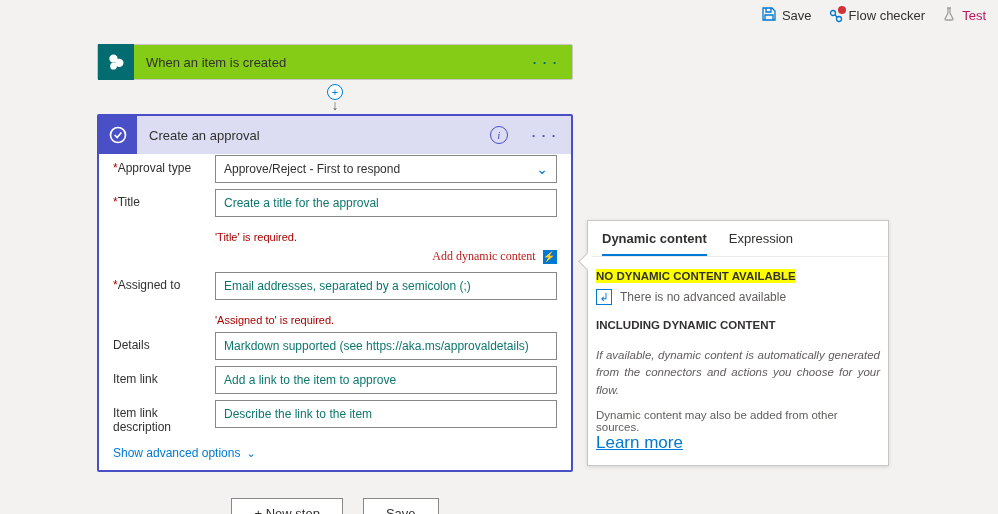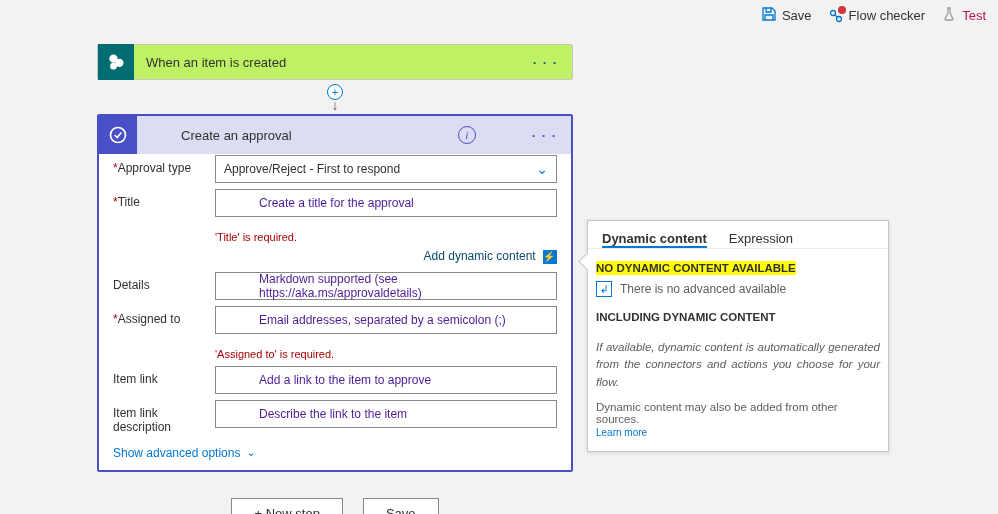--- a/index.html
+++ b/index.html
@@ -8,70 +8,70 @@
 .toolbar { position: absolute; top: 6px; right: 12px; display: flex; gap: 16px; align-items: center; }
 .tool { display: flex; align-items: center; gap: 5px; cursor: pointer; color: #323130; }
 .tool.disabled { color: #be185d; cursor: default; }
 .tool svg { width: 16px; height: 16px; }
 .badge-dot { width: 8px; height: 8px; background: #d13438; border-radius: 50%; position: absolute; top: -2px; right: -2px; }
 .icon-wrap { position: relative; display: inline-flex; }
 
 .canvas { position: absolute; left: 97px; top: 44px; width: 476px; }
 
 .card { border: 1px solid #c8c6c4; background: #fff; border-radius: 2px; }
-.trigger-card { height: 36px; display: flex; align-items: center; background: #bef264; }
+.trigger-card { height: 36px; display: flex; align-items: center; background: #84cc16; }
 .trigger-icon { width: 36px; height: 36px; background: #036c70; display: flex; align-items: center; justify-content: center; }
 .trigger-icon svg { width: 20px; height: 20px; fill: #fff; }
 .card-title { flex: 1; padding-left: 12px; font-size: 13px; }
 .card-more { padding: 0 14px; color: #036c70; cursor: pointer; font-weight: bold; letter-spacing: 1px; }
 
 .connector { display: flex; flex-direction: column; align-items: center; padding: 4px 0 2px; }
 .add-circle { width: 16px; height: 16px; border: 1px solid #0078d4; border-radius: 50%; display: flex; align-items: center; justify-content: center; color: #0078d4; font-size: 11px; background: #fff; cursor: pointer; }
 .arrow-down { color: #605e5c; font-size: 14px; line-height: 1; margin-top: -2px; }
 
 .action-card { border: 2px solid #484fc7; }
-.action-header { height: 38px; background: #dcdcf2; display: flex; align-items: center; gap: 32px; }
+.action-header { height: 38px; background: #dcdcf2; display: flex; align-items: center; }
 .action-icon { width: 38px; height: 38px; background: #484fc7; display: flex; align-items: center; justify-content: center; }
 .action-icon svg { width: 20px; height: 20px; stroke: #fff; fill: none; stroke-width: 2; }
 .action-title { flex: 1; padding-left: 12px; }
 .info-icon { width: 18px; height: 18px; border: 1px solid #484fc7; border-radius: 50%; display: flex; align-items: center; justify-content: center; color: #484fc7; font-size: 11px; font-style: italic; font-family: Georgia, serif; margin-right: 10px; cursor: pointer; }
 .action-more { padding: 0 14px; color: #484fc7; cursor: pointer; font-weight: bold; letter-spacing: 1px; }
 
 .form-body { padding: 1px 14px 10px; }
 .form-row { display: flex; align-items: flex-start; margin-bottom: 6px; }
 .form-label { width: 102px; font-size: 12px; padding-top: 6px; }
 .form-label .req { color: #a80000; }
 .form-field { flex: 1; }
 .input-box { width: 100%; height: 28px; border: 1px solid #8a8886; background: #fff; padding: 0 8px; display: flex; align-items: center; font-size: 12px; }
 .input-box.select { justify-content: space-between; cursor: pointer; gap: 7px; }
-.placeholder { color: #4c1d95; margin-left: 35px; }
+.placeholder { color: #0f766e; }
 .chevron { color: #0078d4; font-size: 14px; }
 .error-msg { color: #a80000; font-size: 11px; margin-top: 14px; }
 .dyn-link-row { text-align: right; font-size: 12px; margin: 6px 0 8px; }
-.dyn-link { color: #0c4a6e; cursor: pointer; }
+.dyn-link { color: #b91c1c; cursor: pointer; font-family: Liberation Serif, serif; }
 .dyn-badge { display: inline-flex; width: 14px; height: 14px; background: #0078d4; color: #fff; align-items: center; justify-content: center; font-size: 10px; margin-left: 4px; vertical-align: middle; }
 .adv-link { color: #0078d4; font-size: 12px; cursor: pointer; display: inline-flex; align-items: center; gap: 6px; margin-top: 6px; }
 .adv-link .chev { font-size: 11px; }
 
 .footer-btns { display: flex; gap: 20px; justify-content: center; margin-top: 26px; }
 .footer-btns .btn { border: 1px solid #8a8886; background: #fff; padding: 7px 22px; cursor: pointer; font-size: 13px; }
 
 .flyout { position: absolute; left: 587px; top: 220px; width: 302px; background: #fff; border: 1px solid #c8c6c4; box-shadow: 0 1px 4px rgba(0,0,0,.12); }
 .flyout::before { content: ""; position: absolute; left: -7px; top: 34px; width: 12px; height: 12px; background: #fff; border-left: 1px solid #c8c6c4; border-bottom: 1px solid #c8c6c4; transform: rotate(45deg); }
 .fly-tabs { display: flex; border-bottom: 1px solid #edebe9; padding: 10px 14px 0; gap: 22px; }
-.fly-tab { font-size: 13px; cursor: pointer; border-bottom: 2px solid transparent; }
+.fly-tab { padding-bottom: 8px; font-size: 13px; cursor: pointer; border-bottom: 2px solid transparent; }
 .fly-tab.active { font-weight: 600; border-bottom-color: #0078d4; }
 .fly-body { padding: 12px 8px; font-size: 12px; }
 .hilite { background: #ffff00; font-weight: 600; font-size: 11.5px; padding: 1px 0; display: inline-block; }
 .no-content-row { display: flex; align-items: center; gap: 8px; margin: 6px 0 14px; color: #605e5c; }
 .sq-icon { width: 16px; height: 16px; border: 1px solid #0078d4; display: flex; align-items: center; justify-content: center; color: #0078d4; font-size: 11px; line-height: 1; }
 .fly-heading { font-weight: 600; font-size: 11.5px; margin-bottom: 16px; }
 .fly-text { color: #605e5c; font-size: 11.5px; line-height: 1.5; text-align: justify; font-style: italic; }
 .fly-text2 { color: #605e5c; font-size: 11.5px; margin-top: 10px; }
-.learn { color: #0078d4; cursor: pointer; font-size: 10px; }
+.learn { color: #0078d4; text-decoration: underline; cursor: pointer; font-size: 17px; }
 </style>
 </head>
 <body>
 
 <div class="toolbar">
   <div class="tool">
     <span><svg viewBox="0 0 16 16">
           <path fill="none" stroke="#0078d4" stroke-width="1.3" d="M2 2h9l3 3v9H2z M5 2v4h5V2 M4 14v-5h8v5"></path>
         </svg></span>
     <span>Save</span>
@@ -150,36 +150,36 @@
           <div class="error-msg">'Title' is required.</div>
         </div>
       </div>
 
       <div class="dyn-link-row">
         <span class="dyn-link">Add dynamic content</span>
         <span class="dyn-badge">⚡</span>
       </div>
 
       <div class="form-row">
+        <div class="form-label"><span class="req">*</span><span>Assigned to</span></div>
+        <div class="form-field">
+          <div class="input-box">
+              <span class="placeholder">Email addresses, separated by a semicolon (;)</span>
+            </div>
+          <div class="error-msg">'Assigned to' is required.</div>
+        </div>
+      </div>
+
+      <div class="form-row">
         <div class="form-label">Details</div>
         <div class="form-field">
             <div class="input-box">
               <span class="placeholder">Markdown supported (see https://aka.ms/approvaldetails)</span>
             </div>
           </div>
-      </div>
-
-      <div class="form-row">
-        <div class="form-label"><span class="req">*</span><span>Assigned to</span></div>
-        <div class="form-field">
-          <div class="input-box">
-              <span class="placeholder">Email addresses, separated by a semicolon (;)</span>
-            </div>
-          <div class="error-msg">'Assigned to' is required.</div>
-        </div>
       </div>
 
       <div class="form-row">
         <div class="form-label">Item link</div>
         <div class="form-field">
             <div class="input-box">
               <span class="placeholder">Add a link to the item to approve</span>
             </div>
           </div>
       </div>

